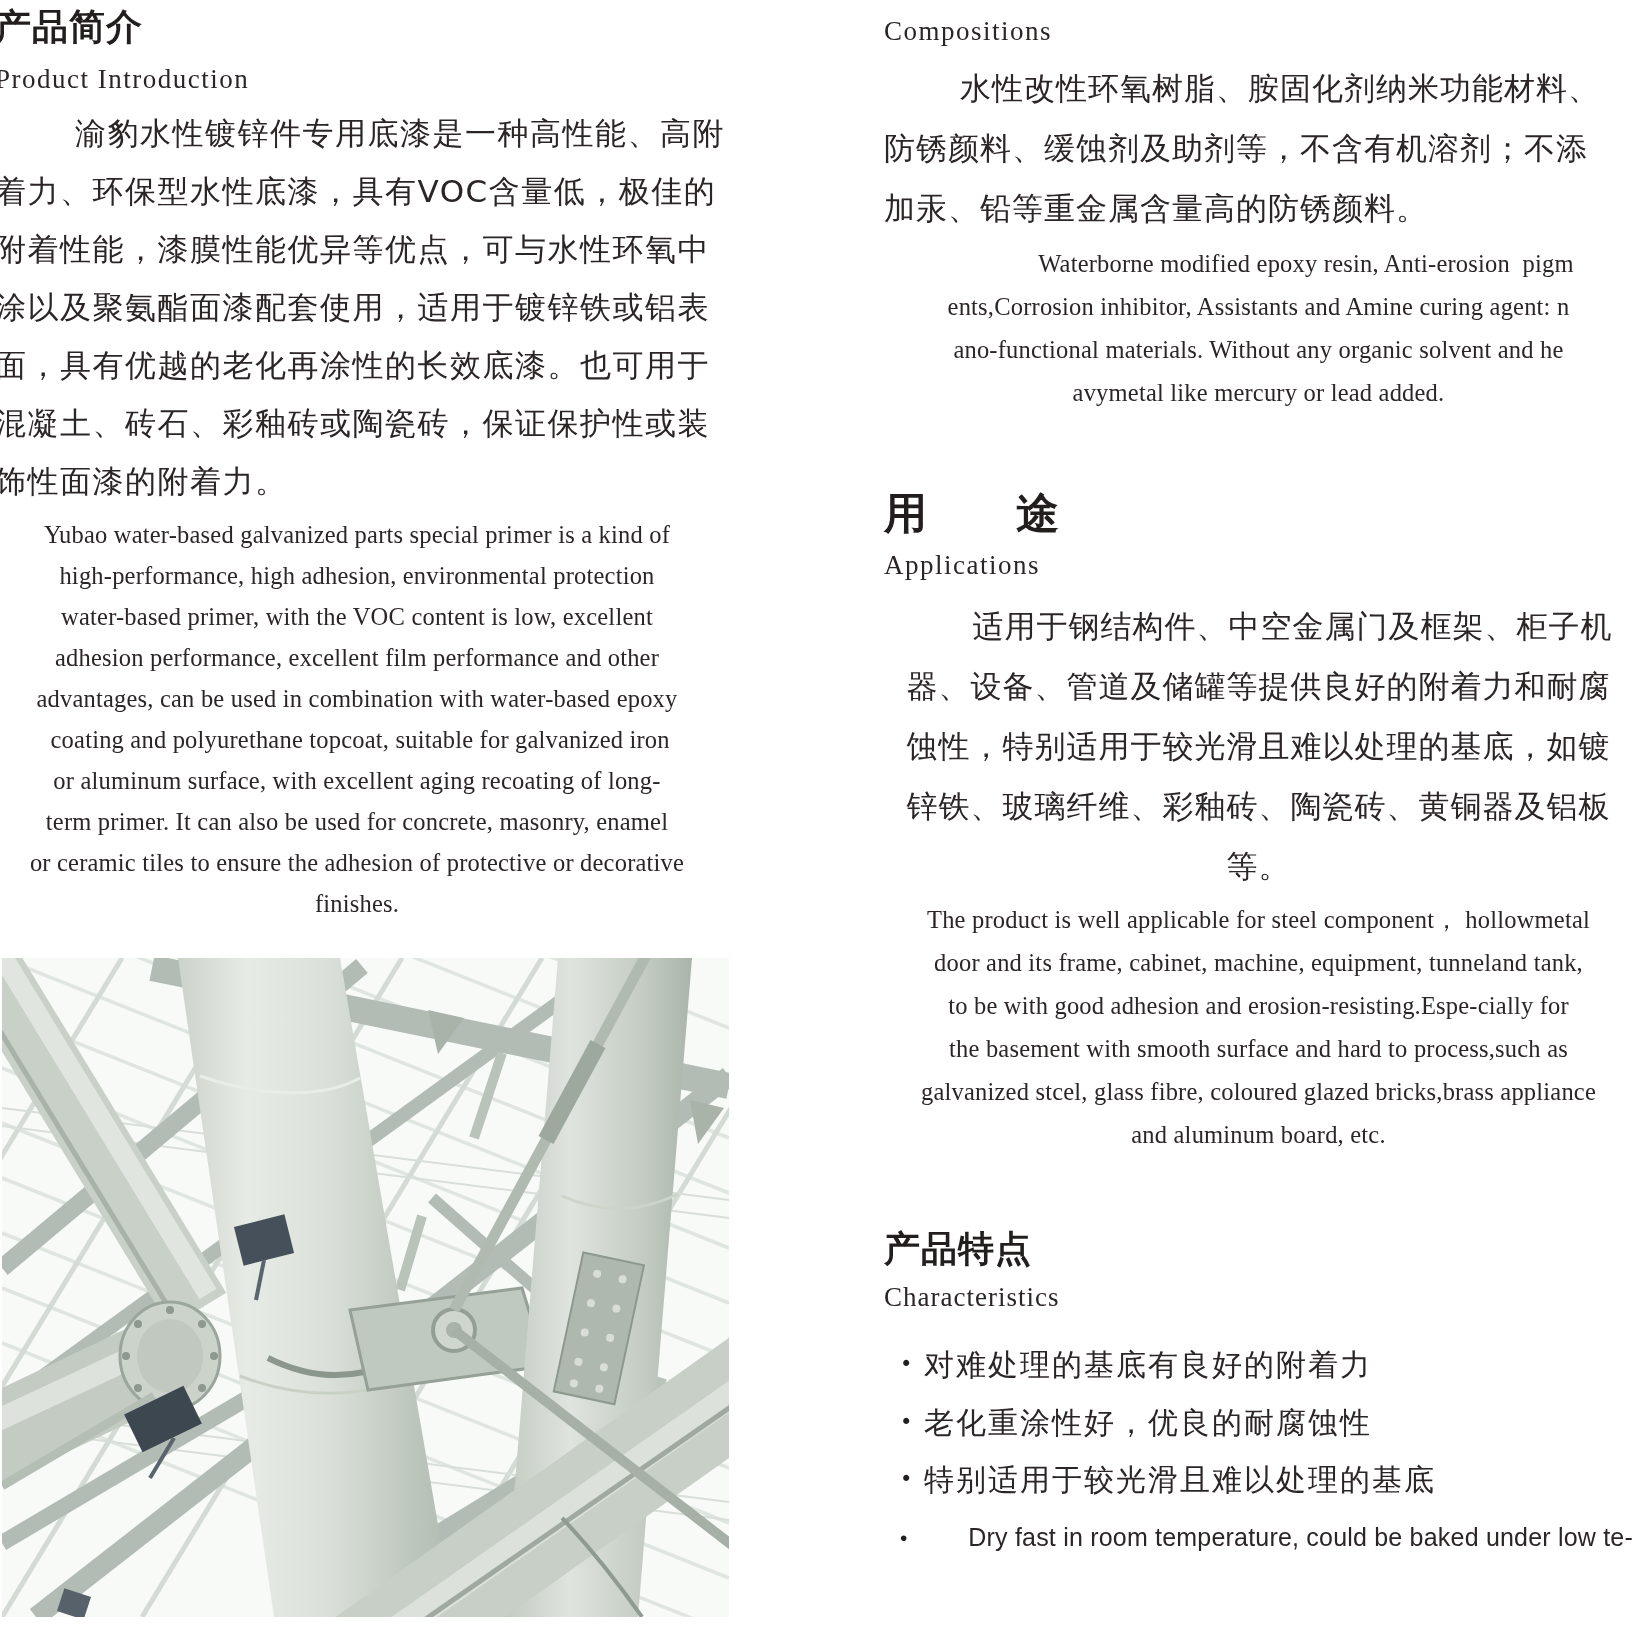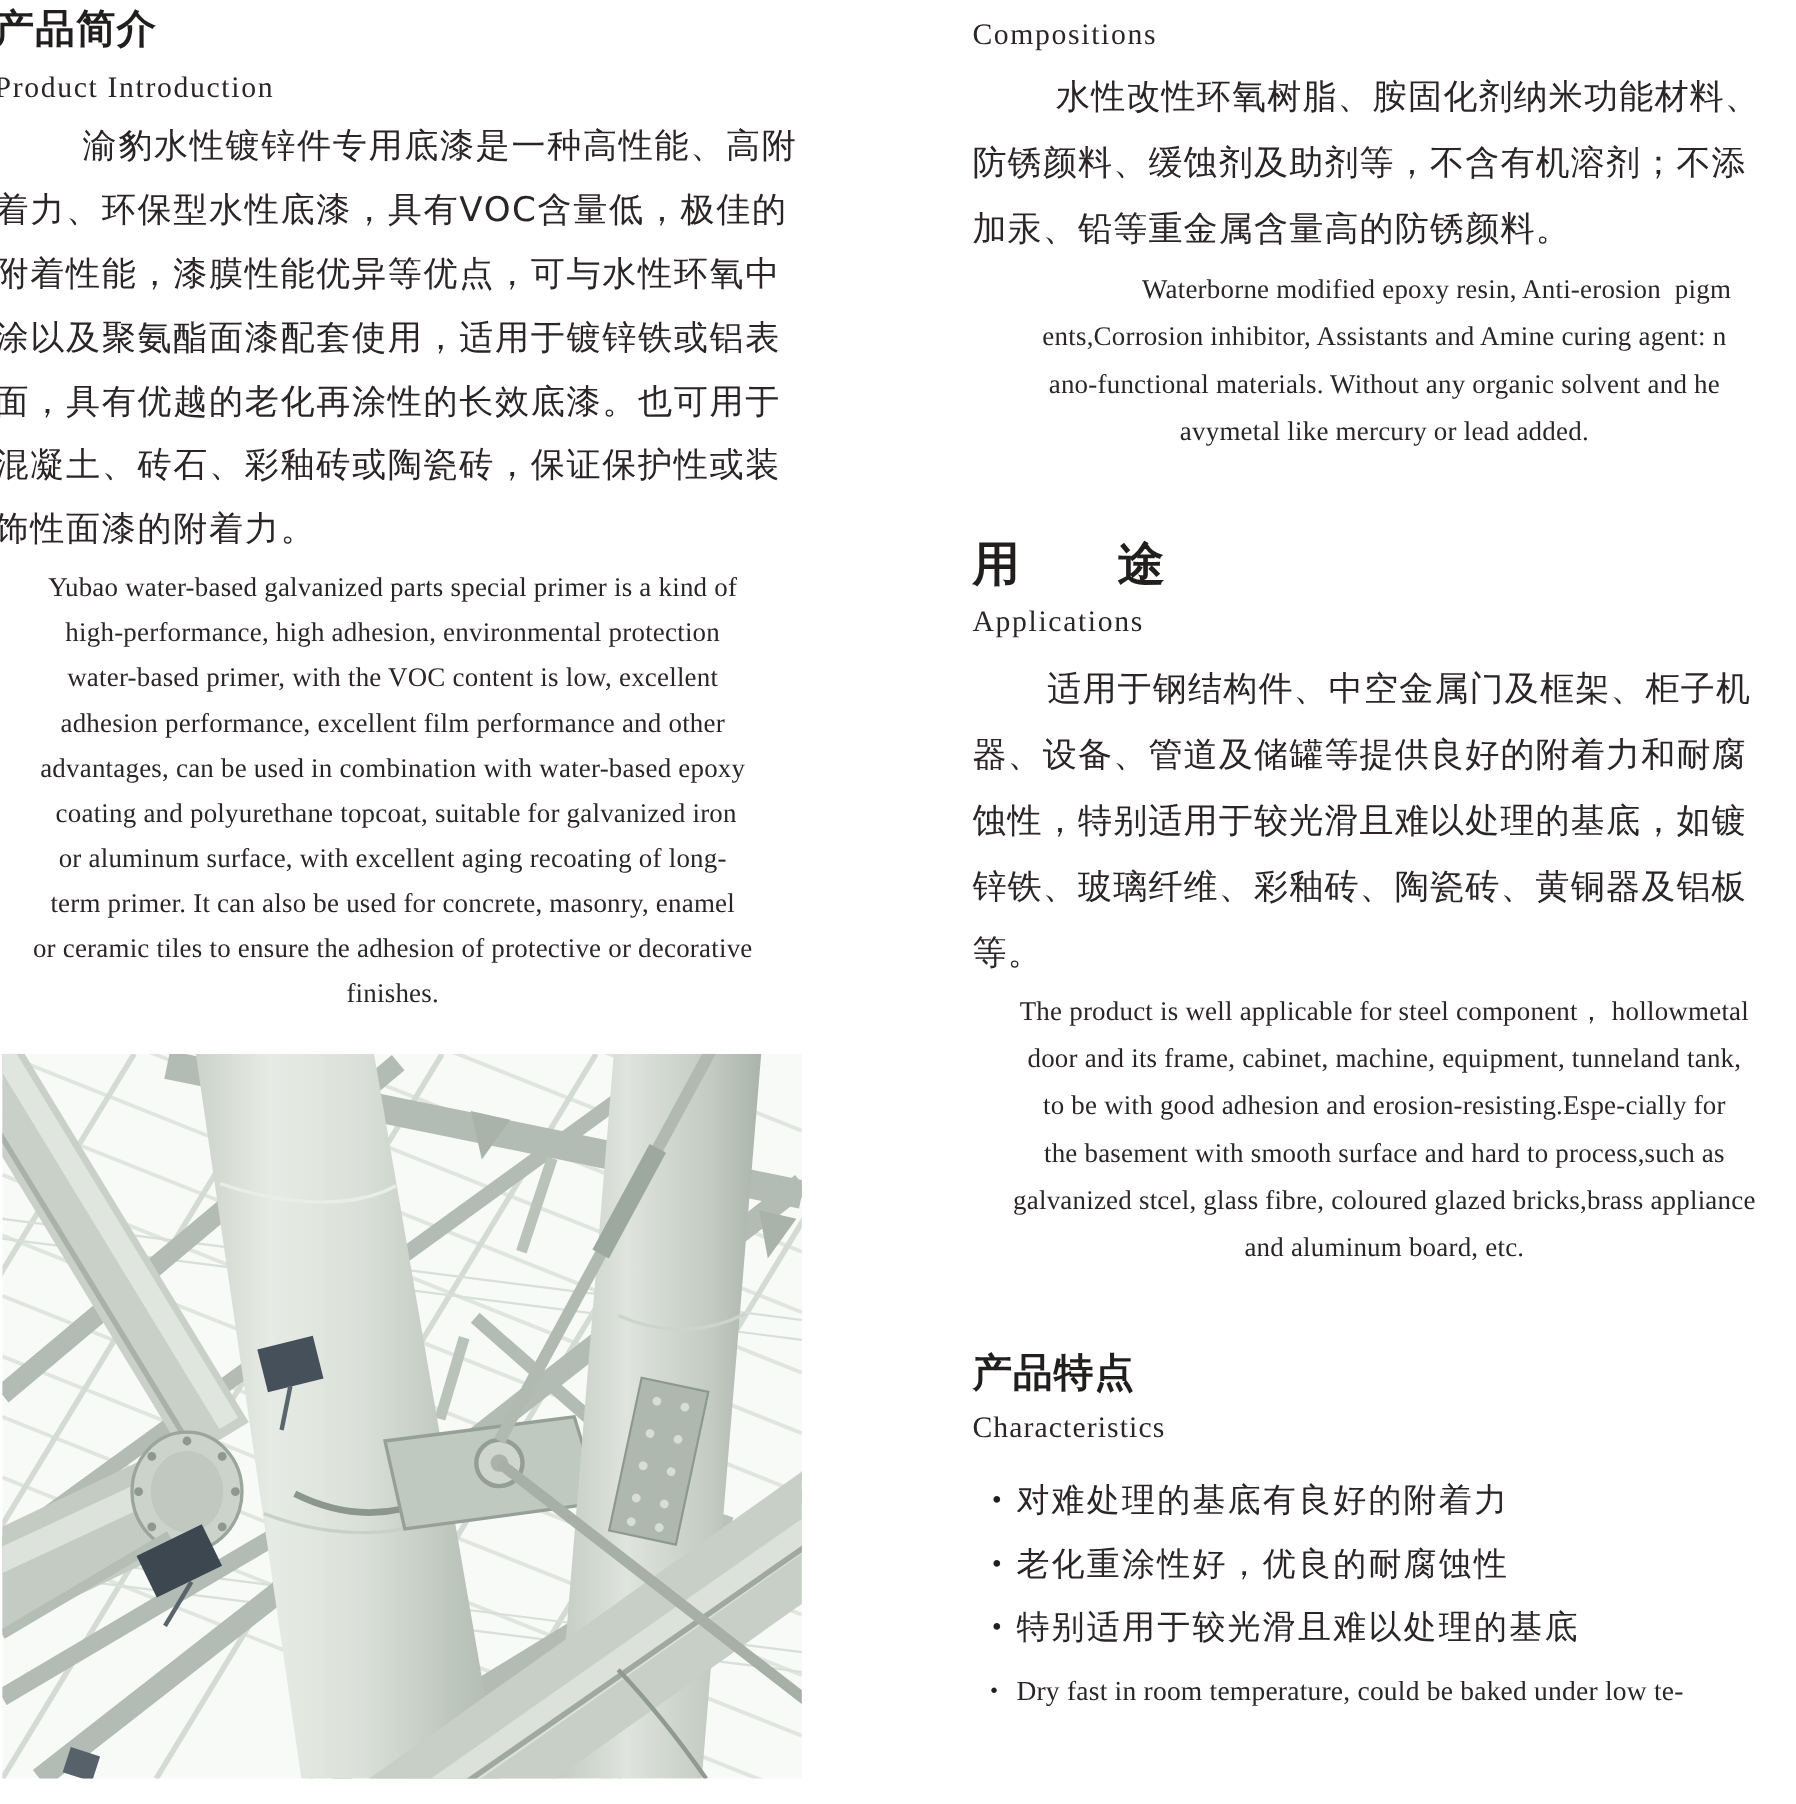--- a/index.html
+++ b/index.html
@@ -30,36 +30,36 @@
   
   .para{margin:0;}
   .para > div{white-space:pre;}
   .para.zh{font-size:31px;line-height:58px;letter-spacing:1.5px;}
   .col-right .para.zh{line-height:60px;letter-spacing:1px;}
   .para.en{font-family:"Liberation Serif",serif;font-size:24.5px;line-height:41px;letter-spacing:0.2px;text-align:center;}
   .col-right .para.en{line-height:43px;}
   .col-left .para.zh{margin-top:8px;}
   .col-left .para.en{margin-top:4px;}
   .block .para.zh{margin-top:10px;}
-  .block-applications .para.zh{margin-top:14px;}
+  .block-applications .para.zh{margin-top:14px;text-align:center;}
   .block .para.en{margin-top:4px;}
   .block-applications .para.en{margin-top:2px;}
   .ti80 > div:first-child{text-indent:80px;}
   .ti76 > div:first-child{text-indent:76px;}
   .ti68 > div:first-child{text-indent:68px;}
   .ti95 > div:first-child{text-indent:95px;}
 
   
   .bullets{margin-top:22px;}
   .bullets .bullet-item{position:relative;padding-left:40px;white-space:pre;
         font-size:30px;line-height:57.6px;letter-spacing:2px;}
   .bullets .bullet-item::before{content:"•";position:absolute;left:16px;top:0;
         font-size:21px;line-height:57.6px;color:var(--heading,#221e1e);}
   .bullets-en{margin-top:0;}
-  .bullets-en .bullet-item{font-family:Liberation Serif, serif;font-size:25px;letter-spacing:0.2px;}
+  .bullets-en .bullet-item{font-family:Liberation Sans, sans-serif;font-size:25px;letter-spacing:0.2px;text-align:right;}
 
   
   .photo{position:absolute;left:2px;top:958px;width:727px;height:659px;margin:0;overflow:hidden;}
   .photo svg{display:block;}
 </style>
 </head>
 <body>
 
 <div class="page">
 

